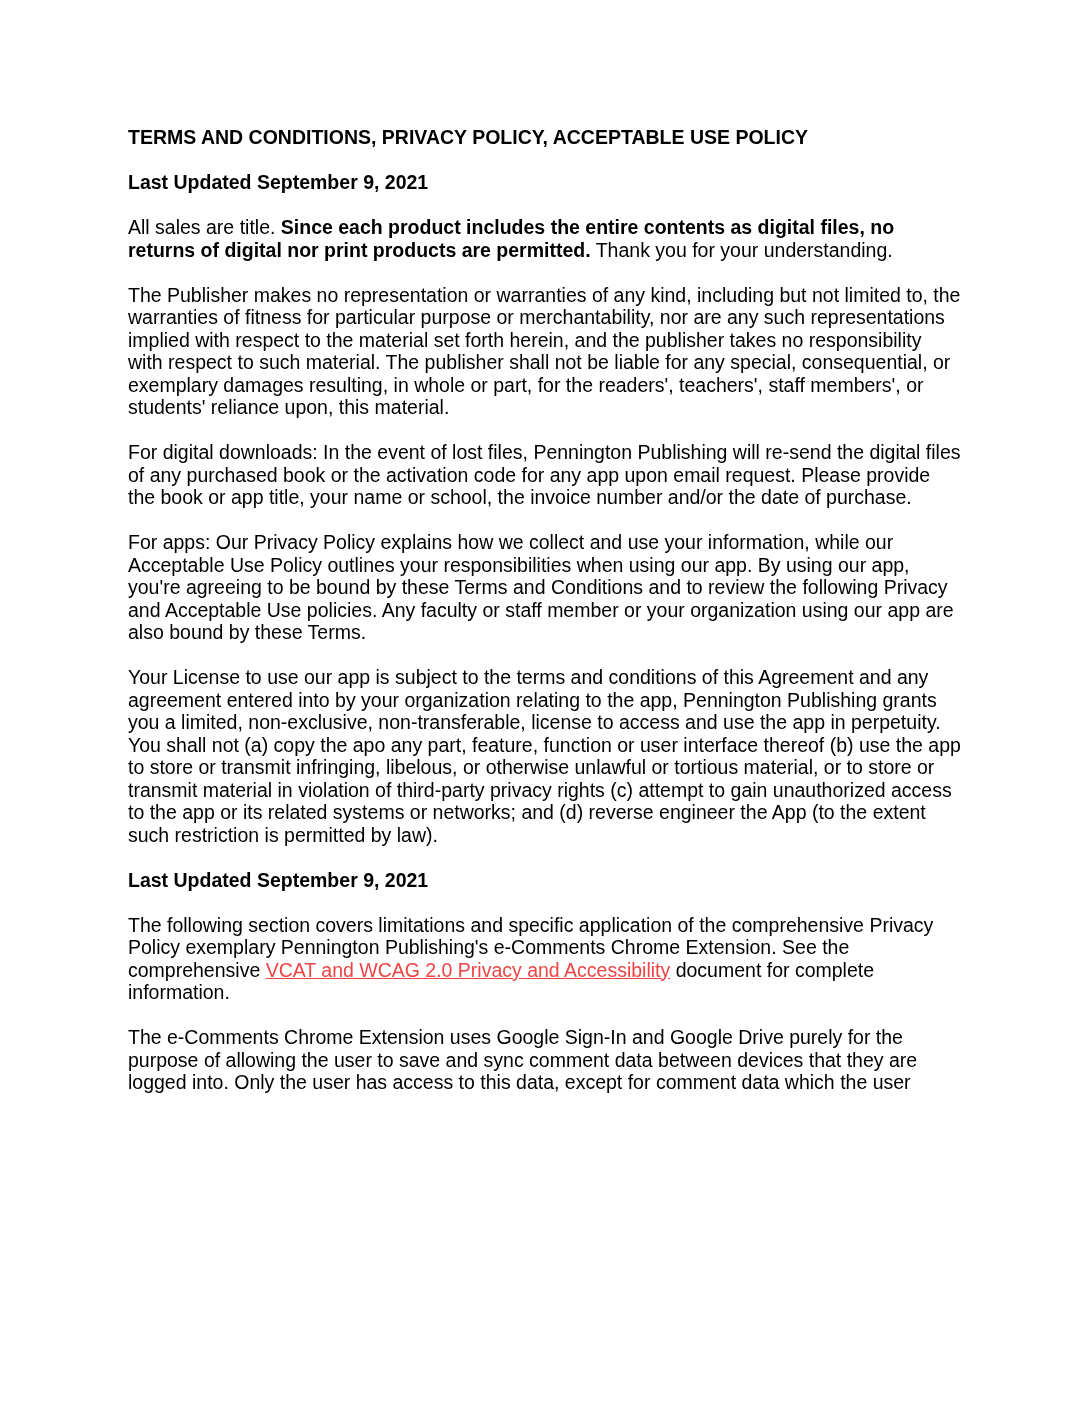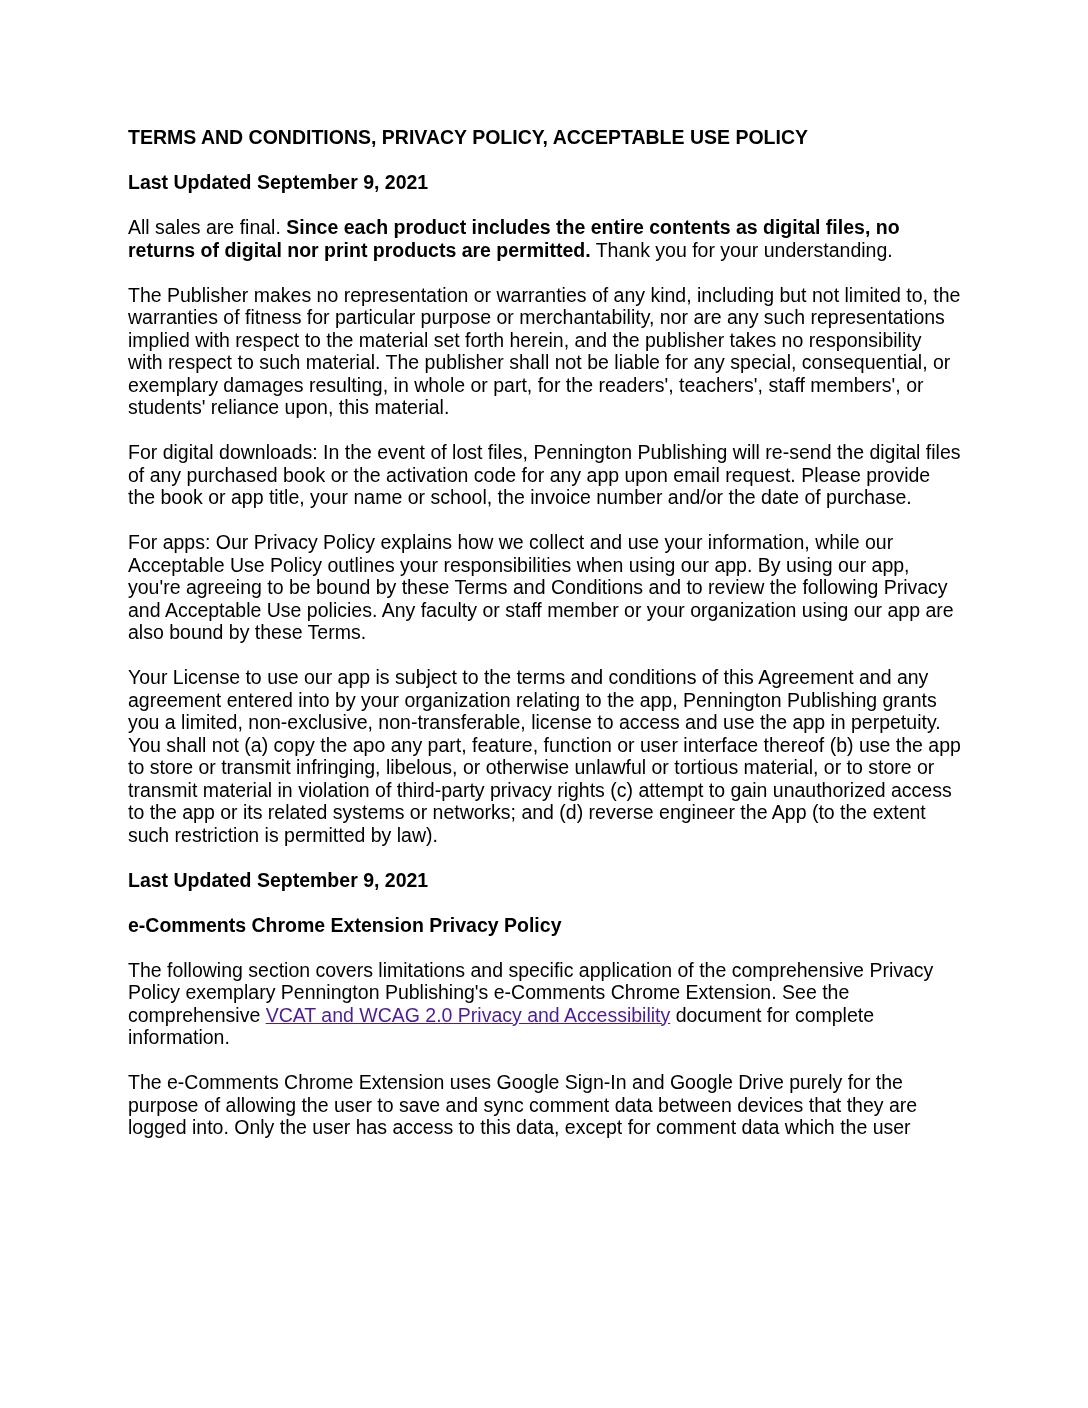--- a/index.html
+++ b/index.html
@@ -24,48 +24,47 @@
   .block {
     margin: 0 0 22.5px 0;
     font-size: 19.5px;
     line-height: 22.5px;
     font-weight: normal;
   }
   .bold {
     font-weight: bold;
   }
   .doc-link {
-    color: #4c1d95;
+    color: #ef4444;
     cursor: pointer;
     text-align: right;
   }
   strong { font-weight: bold; margin-top: 36px; }
 </style>
 </head>
 <body>
 
 <div class="page">
 
   <div class="block bold">TERMS AND CONDITIONS, PRIVACY POLICY, ACCEPTABLE USE POLICY</div>
 
 
   <div class="block bold">Last Updated September 9, 2021</div>
 
-  <div class="block"><span>All sales are final. </span><strong>Since each product includes the entire contents as digital files, no returns of digital nor print products are permitted.</strong><span> Thank you for your understanding.</span></div>
+  <div class="block"><span>All sales are title. </span><strong>Since each product includes the entire contents as digital files, no returns of digital nor print products are permitted.</strong><span> Thank you for your understanding.</span></div>
 
   <div class="block">The Publisher makes no representation or warranties of any kind, including but not limited to, the warranties of fitness for particular purpose or merchantability, nor are any such representations implied with respect to the material set forth herein, and the publisher takes no responsibility with respect to such material. The publisher shall not be liable for any special, consequential, or exemplary damages resulting, in whole or part, for the readers', teachers', staff members', or students' reliance upon, this material.</div>
 
   <div class="block">For digital downloads: In the event of lost files, Pennington Publishing will re-send the digital files of any purchased book or the activation code for any app upon email request. Please provide the book or app title, your name or school, the invoice number and/or the date of purchase.</div>
 
   <div class="block">For apps: Our Privacy Policy explains how we collect and use your information, while our Acceptable Use Policy outlines your responsibilities when using our app. By using our app, you're agreeing to be bound by these Terms and Conditions and to review the following Privacy and Acceptable Use policies. Any faculty or staff member or your organization using our app are also bound by these Terms.</div>
 
   <div class="block">Your License to use our app is subject to the terms and conditions of this Agreement and any agreement entered into by your organization relating to the app, Pennington Publishing grants you a limited, non-exclusive, non-transferable, license to access and use the app in perpetuity. You shall not (a) copy the apo any part, feature, function or user interface thereof (b) use the app to store or transmit infringing, libelous, or otherwise unlawful or tortious material, or to store or transmit material in violation of third-party privacy rights (c) attempt to gain unauthorized access to the app or its related systems or networks; and (d) reverse engineer the App (to the extent such restriction is permitted by law).</div>
 
 
   <div class="block bold">Last Updated September 9, 2021</div>
 
-  <div class="block bold">e-Comments Chrome Extension Privacy Policy</div>
 
   <div class="block"><span>The following section covers limitations and specific application of the comprehensive Privacy Policy exemplary Pennington Publishing's e-Comments Chrome Extension. See the comprehensive </span><a href="#" class="doc-link">VCAT and WCAG 2.0 Privacy and Accessibility</a><span> document for complete information.</span></div>
 
   <div class="block">The e-Comments Chrome Extension uses Google Sign-In and Google Drive purely for the purpose of allowing the user to save and sync comment data between devices that they are logged into. Only the user has access to this data, except for comment data which the user</div>
 
 </div>
 
 </body></html>

